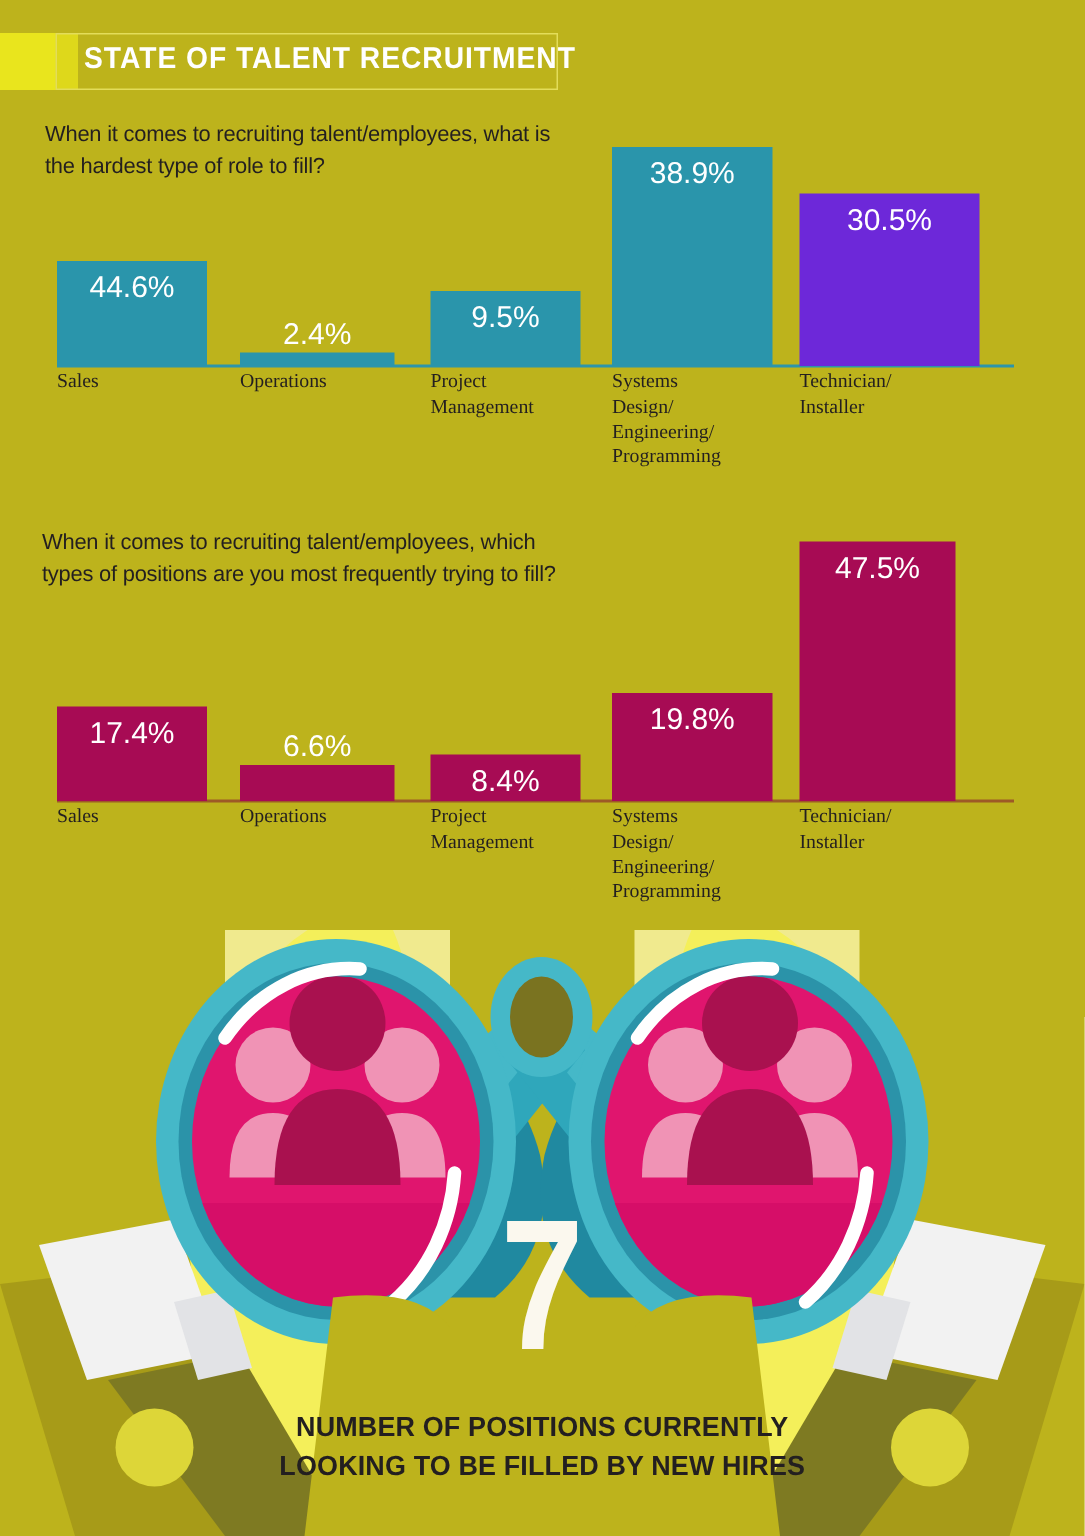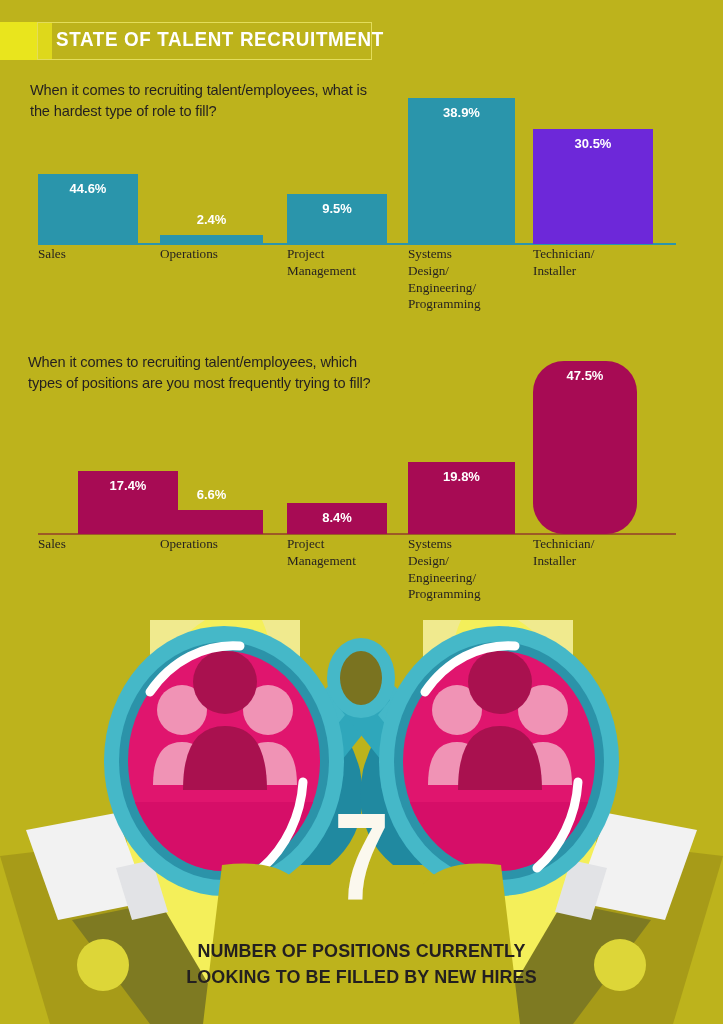--- a/index.html
+++ b/index.html
@@ -92,22 +92,22 @@
     bottom: 0;
   }
   #chart-1 .bar { background: #2a95ab; }
   #chart-2 .bar { background: #a70b54; }
 
   .bar-value {
     position: absolute;
     left: 0;
     width: 100%;
     text-align: center;
-    font-size: 13px;
-    font-weight: bold;
+    font-size: 20px;
+    font-weight: normal;
     color: #ffffff;
     white-space: nowrap;
   }
   .bar-value.inside  { top: 7px; }
   .bar-value.outside { top: -23px; }
 
   .cat-label {
     position: absolute;
     text-align: left;
     font-size: 13.2px;
@@ -191,33 +191,33 @@
       <div class="cat-label" style="left: 287px; width: 100px;">Project<br>Management</div>
       <div class="cat-label" style="left: 408px; width: 107px;">Systems<br>Design/<br>Engineering/<br>Programming</div>
       <div class="cat-label" style="left: 533px; width: 104px;">Technician/<br>Installer</div>
     </div>
 
   <div class="question" id="question-2">When it comes to recruiting talent/employees, which types of positions are you most frequently trying to fill?</div>
 
   <div class="chart" id="chart-2">
     <div class="plot">
       <div class="baseline"></div>
-    <div class="bar" style="left: 38px; width: 100px; height: 63px; background: rgb(167, 11, 84); margin-left: 40px;">
+    <div class="bar" style="left: 38px; width: 100px; height: 63px; background: rgb(167, 11, 84);">
           <div class="bar-value inside">17.4%</div>
         </div>
         <div class="bar" style="left: 160px; width: 103px; height: 24px; background: rgb(167, 11, 84);">
           <div class="bar-value outside">6.6%</div>
         </div>
         <div class="bar" style="left: 287px; width: 100px; height: 31px; background: rgb(167, 11, 84);">
           <div class="bar-value inside">8.4%</div>
         </div>
         <div class="bar" style="left: 408px; width: 107px; height: 72px; background: rgb(167, 11, 84);">
           <div class="bar-value inside">19.8%</div>
         </div>
-        <div class="bar" style="left: 533px; width: 104px; height: 173px; background: rgb(167, 11, 84); border-radius: 31px;">
+        <div class="bar" style="left: 533px; width: 104px; height: 173px; background: rgb(167, 11, 84);">
           <div class="bar-value inside">47.5%</div>
         </div>
       </div>
   <div class="cat-label" style="left: 38px; width: 100px;">Sales</div>
       <div class="cat-label" style="left: 160px; width: 103px;">Operations</div>
       <div class="cat-label" style="left: 287px; width: 100px;">Project<br>Management</div>
       <div class="cat-label" style="left: 408px; width: 107px;">Systems<br>Design/<br>Engineering/<br>Programming</div>
       <div class="cat-label" style="left: 533px; width: 104px;">Technician/<br>Installer</div>
     </div>
 

